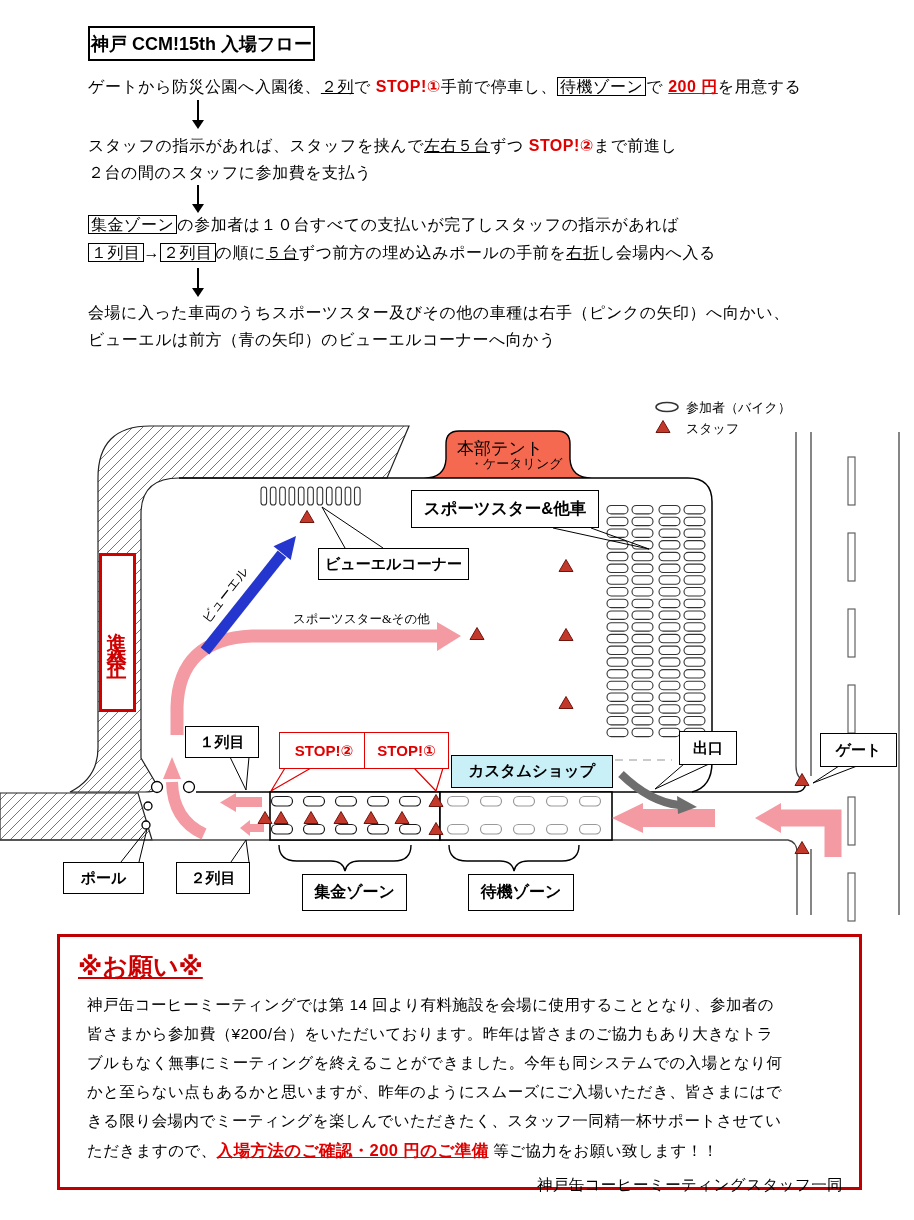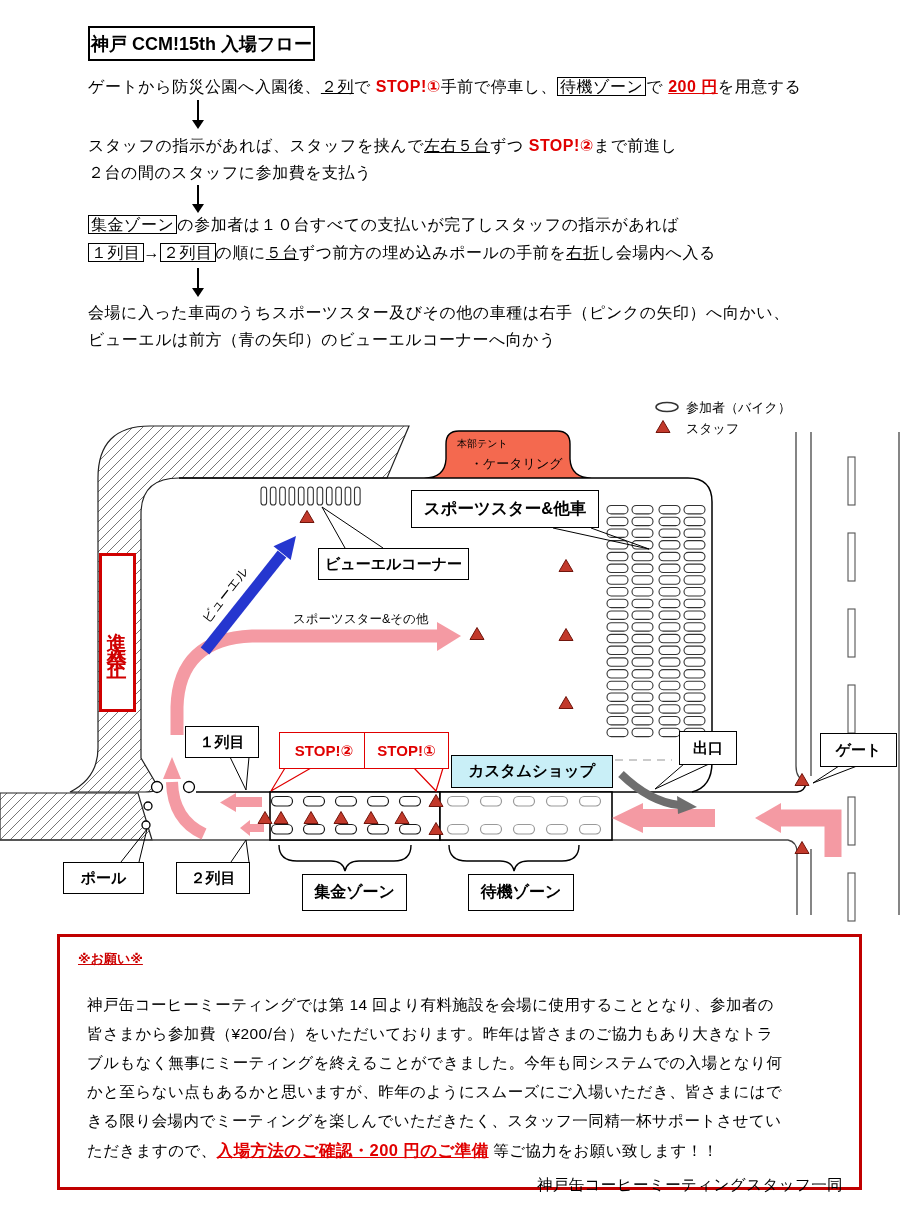--- a/index.html
+++ b/index.html
@@ -23,21 +23,21 @@
             justify-content:center;font-weight:bold;white-space:nowrap;}
   .stopbox{background:#fff;border:1.6px solid #e00000;color:#e00000;display:flex;align-items:center;
            justify-content:center;font-weight:bold;font-size:15px;white-space:nowrap;}
   .plain{white-space:nowrap;}
   #no-entry{border:3px solid #d00000;background:#fff;color:#d00000;font-weight:bold;font-size:20px;
             writing-mode:vertical-rl;text-orientation:upright;display:flex;align-items:center;
             justify-content:center;letter-spacing:9px;padding-top:4px;box-sizing:border-box;}
   #custom-shop{background:#c9eff7;}
   
   #notice{border:3.5px solid #c00000;background:#fff;}
-  #notice-title{color:#cc0000;font-weight:bold;font-size:13px;text-decoration:underline;}
+  #notice-title{color:#cc0000;font-weight:bold;font-size:25px;text-decoration:underline;}
   .nline{font-size:15.5px;line-height:28.5px;white-space:nowrap;letter-spacing:0.4px;}
   #notice-signature{text-align:right;}
 </style>
 </head>
 <body>
 
 <div id="page">
 
   <div class="abs titlebox" style="left:88px;top:26px;width:223px;height:31px;">
     <span>神戸 CCM!15th 入場フロー</span>
@@ -306,34 +306,34 @@
         <polygon points="795,853.5 809,853.5 802,841.5" fill="#c2392b" stroke="#70150c" stroke-width="1"></polygon>
         <polygon points="656,432.5 670,432.5 663,420.5" fill="#c2392b" stroke="#70150c" stroke-width="1"></polygon>
       </g>
 
     <ellipse cx="667" cy="407" rx="11" ry="4.5" fill="#fff" stroke="#333" stroke-width="1.5"></ellipse>
   </svg>
 
   <div class="abs plain" style="left:686px;top:399px;font-size:13px;">参加者（バイク）</div>
   <div class="abs plain" style="left:686px;top:420px;font-size:13px;">スタッフ</div>
 
-  <div class="abs plain" style="left:457px;top:437px;font-size:10px;">本部テント</div>
+  <div class="abs plain" style="left:457px;top:437px;font-size:17px;">本部テント</div>
   <div class="abs plain" style="left:470px;top:455px;font-size:13px;">・ケータリング</div>
 
   <div class="abs maplabel" style="left:411px;top:490px;width:186px;height:36px;font-size:16.5px;">
     <span>スポーツスター&amp;他車</span>
   </div>
 
   <div class="abs maplabel" style="left:318px;top:548px;width:149px;height:30px;font-size:15px;">
     <span>ビューエルコーナー</span>
   </div>
 
   <div class="abs plain" style="left:205px;top:612px;font-size:13px;transform:rotate(-52deg);transform-origin:0 50%;">ビューエル</div>
 
-  <div class="abs plain" style="left:293px;top:611px;font-size:12.5px;">スポーツスター&amp;その他</div>
+  <div class="abs plain" style="left:293px;top:611px;font-size:12.5px;font-family:Liberation Serif, serif;">スポーツスター&amp;その他</div>
 
   <div class="abs" id="no-entry" style="left:99px;top:553px;width:37px;height:159px;">
     <span>進入禁止</span>
   </div>
 
   <div class="abs maplabel" style="left:185px;top:726px;width:72px;height:30px;font-size:15px;">
     <span>１列目</span>
   </div>
   <div class="abs maplabel" style="left:176px;top:862px;width:72px;height:30px;font-size:15px;">
     <span>２列目</span>

